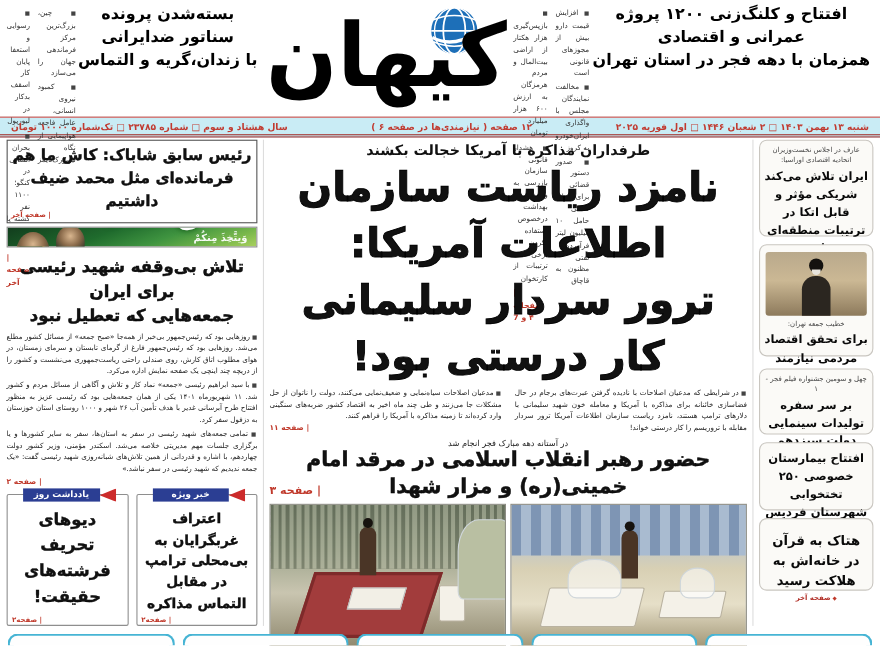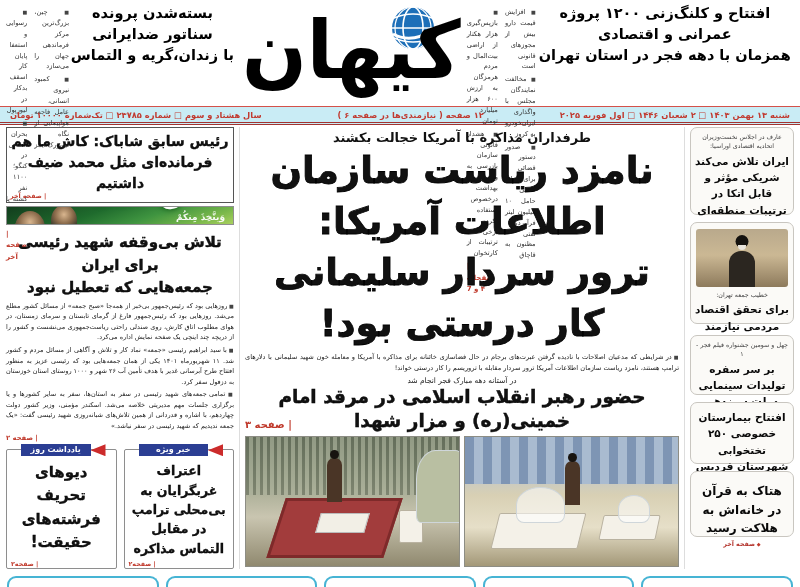--- a/index.html
+++ b/index.html
@@ -213,20 +213,24 @@
     <section class="center">
       <div class="lead-kick">طرفداران مذاکره با آمریکا خجالت بکشند</div>
       <div class="lead-h">
         <div>نامزد ریاست سازمان اطلاعات آمریکا:</div>
         <div>ترور سردار سلیمانی کار درستی بود!</div>
       </div>
       <div class="lead-cols">
         <div>
           <span class="bitem">در شرایطی که مدعیان اصلاحات با نادیده گرفتن عبرت‌های برجام در حال فضاسازی خائنانه برای مذاکره با آمریکا و معامله خون شهید سلیمانی با دلارهای ترامپ هستند، نامزد ریاست سازمان اطلاعات آمریکا ترور سردار مقابله با تروریسم را کار درستی خواند!</span>
         </div>
+        <div>
+          <span class="bitem">مدعیان اصلاحات سیاه‌نمایی و ضعیف‌نمایی می‌کنند، دولت را ناتوان از حل مشکلات جا می‌زنند و طی چند ماه اخیر به اقتصاد کشور ضربه‌های سنگینی وارد کرده‌اند تا زمینه مذاکره با آمریکا را فراهم کنند.</span>
+          <span class="ltag">| صفحه ۱۱</span>
+        </div>
       </div>
 
       <div class="ph-kick">در آستانه دهه مبارک فجر انجام شد</div>
       <div class="ph-h">
         <span>حضور رهبر انقلاب اسلامی در مرقد امام خمینی(ره) و مزار شهدا</span>
         <span class="ptag">| صفحه ۳</span>
       </div>
 
       <div class="photos">
         <div class="prow1">

